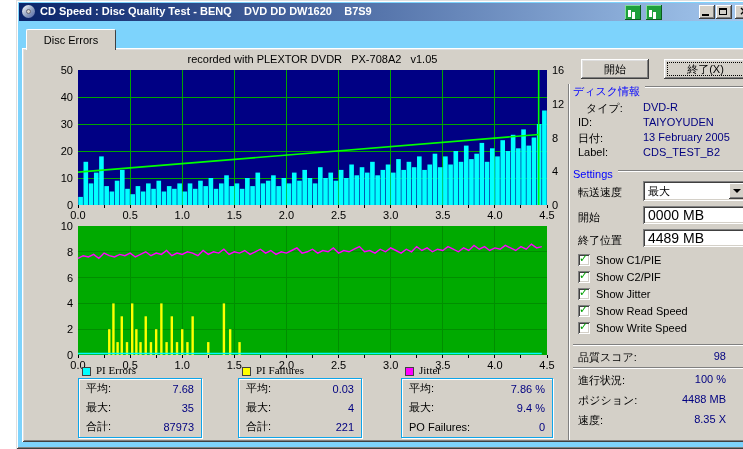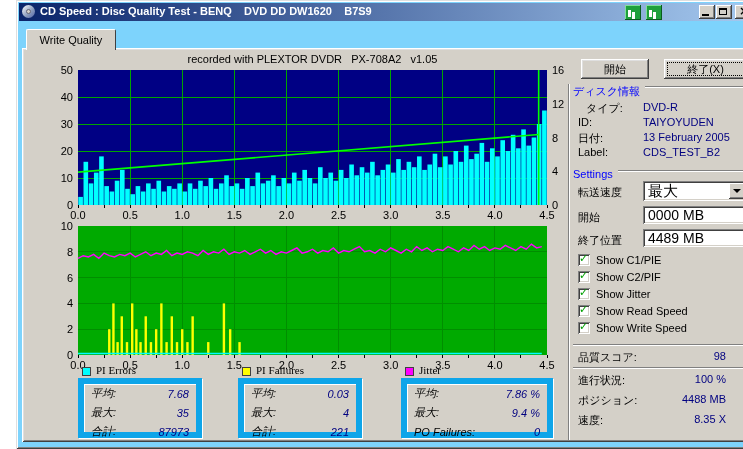--- a/index.html
+++ b/index.html
@@ -38,36 +38,36 @@
   .vline{position:absolute;width:0;border-left:1px solid #808080;border-right:1px solid #ffffff;z-index:2;}
   .section-header{position:absolute;left:557px;width:176px;display:flex;align-items:flex-start;z-index:2;}
   .section-title{color:#0000ff;font-size:11px;margin-right:5px;white-space:nowrap;}
   .section-line{flex:1;height:0;border-top:1px solid #808080;border-bottom:1px solid #ffffff;margin-top:2px;}
   .btn95{position:absolute;height:20px;background:#d4d0c8;border:none;padding:0;font-size:11px;color:#000;
     font-family:"Liberation Sans","DejaVu Sans",sans-serif;display:flex;align-items:center;justify-content:center;z-index:2;
     box-shadow:inset -1px -1px 0 #404040,inset 1px 1px 0 #ffffff,inset -2px -2px 0 #808080,inset 2px 2px 0 #dfdfdf;}
   .btn95.focused::after{content:"";position:absolute;left:3px;right:3px;top:3px;bottom:3px;border:1px dotted #000;}
   .combo{position:absolute;height:20px;background:#ffffff;display:flex;align-items:center;z-index:2;
     box-shadow:inset 1px 1px 0 #808080,inset -1px -1px 0 #ffffff,inset 2px 2px 0 #404040,inset -2px -2px 0 #d4d0c8;}
-  .combo-value{flex:1;font-size:15px;padding-left:5px;color:#000;}
+  .combo-value{flex:1;font-size:11px;padding-left:5px;color:#000;}
   .combo-btn{width:16px;height:16px;margin-right:2px;background:#d4d0c8;position:relative;
     box-shadow:inset -1px -1px 0 #404040,inset 1px 1px 0 #ffffff,inset -2px -2px 0 #808080;}
   .arrow-down{position:absolute;left:4px;top:6px;width:0;height:0;border:4px solid transparent;border-top:4px solid #000;}
   .field{position:absolute;height:18px;background:#ffffff;display:flex;align-items:center;padding-left:5px;font-size:14px;color:#000;box-sizing:border-box;z-index:2;
     box-shadow:inset 1px 1px 0 #808080,inset -1px -1px 0 #ffffff,inset 2px 2px 0 #404040,inset -2px -2px 0 #d4d0c8;}
   .check-row{position:absolute;left:562px;display:flex;align-items:center;height:14px;z-index:2;}
   .checkbox{width:12px;height:12px;background:#ffffff;position:relative;margin-right:6px;
     box-shadow:inset 1px 1px 0 #808080,inset -1px -1px 0 #ffffff,inset 2px 2px 0 #404040,inset -2px -2px 0 #d4d0c8;}
   .checkbox.checked::after{content:"✓";position:absolute;left:1px;top:-2px;font-size:11px;font-weight:bold;color:#00a000;}
   .check-label{font-size:11px;color:#000;}
   .stat-group{position:absolute;z-index:2;}
   .legend{display:flex;align-items:flex-end;height:12px;margin:0 0 2px 4px;font-family:Liberation Serif, serif;}
   .swatch{width:9px;height:9px;border:1px solid #404040;margin-right:5px;box-sizing:border-box;}
   .legend-label{font-size:11px;color:#000;}
-  .stat-box{border:6px solid #0ea5e9;box-shadow:inset 1px 1px 0 #ffffff,1px 1px 0 #ffffff;box-sizing:border-box;font-style:italic;}
+  .stat-box{border:1px solid #0ea5e9;box-shadow:inset 1px 1px 0 #ffffff,1px 1px 0 #ffffff;box-sizing:border-box;}
   .stat-row{display:flex;justify-content:space-between;align-items:center;height:19px;padding:0 7px;font-size:11px;}
   .stat-row .sl{color:#000;}
   .stat-row .sv{color:#000080;}
 </style>
 </head>
 <body>
 
 <div class="window">
 
   <div class="titlebar">
@@ -80,21 +80,21 @@
     <div class="tb-btn btn-min">
         <span class="glyph-min"></span>
       </div>
     <div class="tb-btn btn-max">
         <span class="glyph-max"></span>
       </div>
     <div class="tb-btn btn-close glyph-x"></div>
   </div>
 
   <div class="tab">
-    <span class="tab-label">Write Quality</span>
+    <span class="tab-label">Disc Errors</span>
   </div>
   <div class="tabpage"></div>
 
   <div class="chart-header">recorded with PLEXTOR DVDR   PX-708A2   v1.05</div>
 
   <svg id="charts" width="743" height="449">
       <rect x="62" y="70" width="469" height="135" fill="#000084"></rect>
       <line x1="114.11111111111111" y1="70" x2="114.11111111111111" y2="205" stroke="#00a400" stroke-width="1" shape-rendering="crispEdges"></line>
       <line x1="166.22222222222223" y1="70" x2="166.22222222222223" y2="205" stroke="#00a400" stroke-width="1" shape-rendering="crispEdges"></line>
       <line x1="218.33333333333331" y1="70" x2="218.33333333333331" y2="205" stroke="#00a400" stroke-width="1" shape-rendering="crispEdges"></line>

